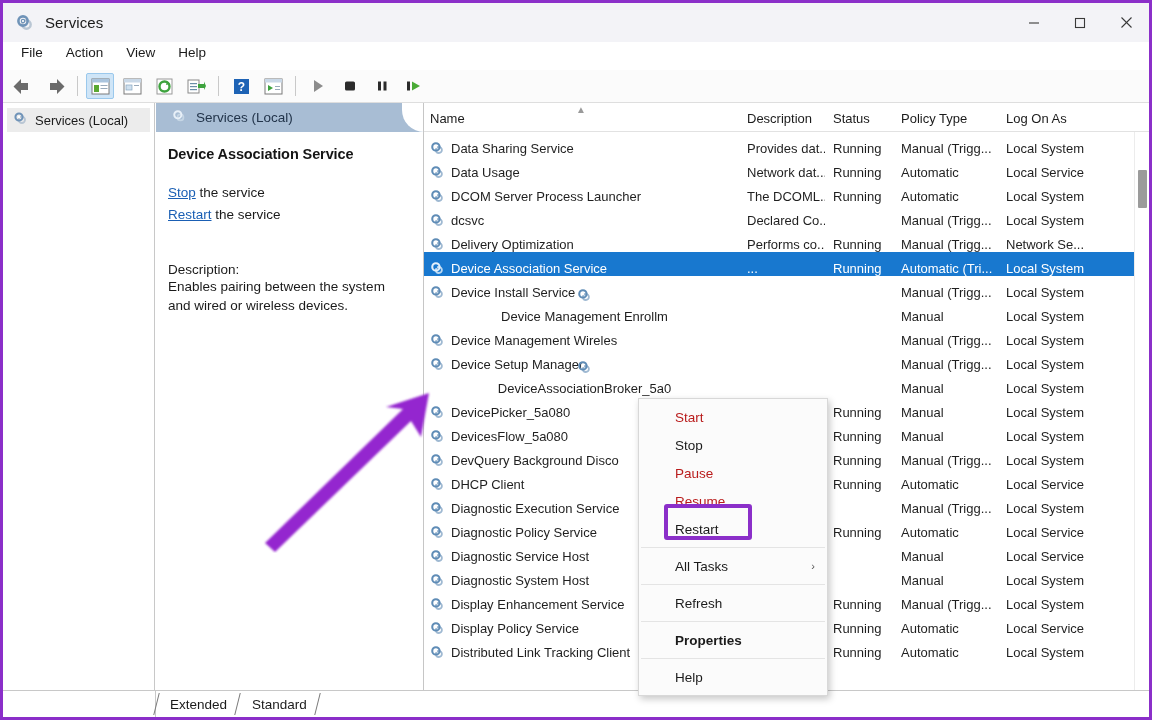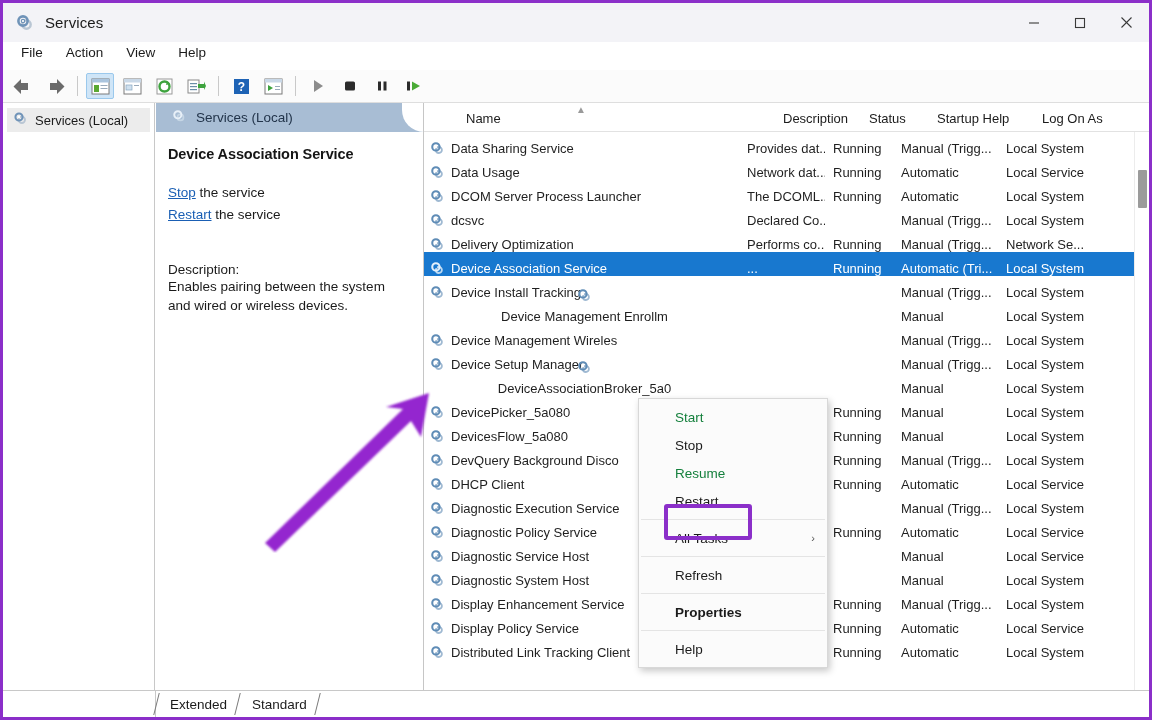--- a/index.html
+++ b/index.html
@@ -147,21 +147,21 @@
     border: 1px solid #d8d8d8;
     box-shadow: 2px 3px 7px rgba(0,0,0,.22);
     padding: 4px 0 4px 0;
     z-index: 40;
     font-size: 13.5px;
   }
   .ctx-item {
     height: 28px; display: flex; align-items: center;
     padding-left: 36px; color: #1b1b1b;
   }
-  .ctx-item.disabled { color: #15803d; align-items: center; }
+  .ctx-item.disabled { color: #b91c1c; align-items: center; }
   .ctx-item.bold { font-weight: bold; }
   .ctx-item .arrow { margin-left: auto; margin-right: 12px; color: #555; font-size: 11px; }
   .ctx-sep { height: 1px; background: #e4e4e4; margin: 4px 2px; }
 
   
   .hl-box {
     position: absolute; left: 661px; top: 401px; width: 88px; height: 36px;
     border: 4px solid #8b2fc9; border-radius: 3px; z-index: 50; pointer-events: none;
     background: transparent;
   }
@@ -356,24 +356,24 @@
             </div>
           </div>
           <div class="desc-label">Description:</div>
           <div class="desc-text">Enables pairing between the system and wired or wireless devices.</div>
         </div>
       </div>
 
       <div class="list-col">
         <div class="list-hdr" id="hdr">
           <div class="sort-arrow">▲</div>
-        <div class="hdr-cell" style="width: 315px; padding-left: 6px; margin-left: 36px;">Name</div>
+        <div class="hdr-cell" style="width: 315px; padding-left: 6px;">Name</div>
             <div class="hdr-cell" style="width: 86px; padding-left: 8px; margin-top: 45px;">Description</div>
             <div class="hdr-cell" style="width: 68px; padding-left: 8px;">Status</div>
-            <div class="hdr-cell" style="width: 105px; padding-left: 8px;">Startup Help</div>
+            <div class="hdr-cell" style="width: 105px; padding-left: 8px;">Policy Type</div>
             <div class="hdr-cell" style="width: 108px; padding-left: 8px;">Log On As</div>
           </div>
         <div class="rows" id="rows">
             <div class="row">
               <div class="cell name" style="width: 315px;">
                 <span class="gear">
   <svg width="15" height="15" viewBox="0 0 16 16">
     <circle cx="9.5" cy="9.6" r="3.2" fill="none" stroke="#9fb9d2" stroke-width="1.9"></circle>
     <circle cx="6.3" cy="6.3" r="3.9" fill="none" stroke="#5f8cb6" stroke-width="2.2"></circle>
     <circle cx="6.3" cy="6.3" r="1.3" fill="#ffffff"></circle>
@@ -461,21 +461,21 @@
               <div class="cell" style="width: 108px; padding-left: 8px;">Local System</div>
             </div>
             <div class="row">
               <div class="cell name" style="width: 315px;">
                 <span class="gear">
   <svg width="15" height="15" viewBox="0 0 16 16">
     <circle cx="9.5" cy="9.6" r="3.2" fill="none" stroke="#9fb9d2" stroke-width="1.9"></circle>
     <circle cx="6.3" cy="6.3" r="3.9" fill="none" stroke="#5f8cb6" stroke-width="2.2"></circle>
     <circle cx="6.3" cy="6.3" r="1.3" fill="#ffffff"></circle>
   </svg></span>
-                <span>Device Install Tracking</span>
+                <span>Device Install Service</span>
               </div>
               <div class="cell" style="width: 86px; padding-left: 8px;"></div>
               <div class="cell" style="width: 68px; padding-left: 8px;"></div>
               <div class="cell" style="width: 105px; padding-left: 8px;">Manual (Trigg...</div>
               <div class="cell" style="width: 108px; padding-left: 8px;">Local System</div>
             </div>
             <div class="row">
               <div class="cell name" style="width: 315px; flex-direction: column;">
                 <span class="gear">
   <svg width="15" height="15" viewBox="0 0 16 16">
@@ -706,20 +706,23 @@
         </div>
       </div>
     </div>
 
     <div class="ctxmenu" id="ctx">
         <div class="ctx-item disabled">
           <span>Start</span>
         </div>
         <div class="ctx-item">
           <span>Stop</span>
+        </div>
+        <div class="ctx-item disabled">
+          <span>Pause</span>
         </div>
         <div class="ctx-item disabled">
           <span>Resume</span>
         </div>
         <div class="ctx-item">
           <span>Restart</span>
         </div>
         <div class="ctx-sep"></div>
         <div class="ctx-item">
           <span>All Tasks</span>

